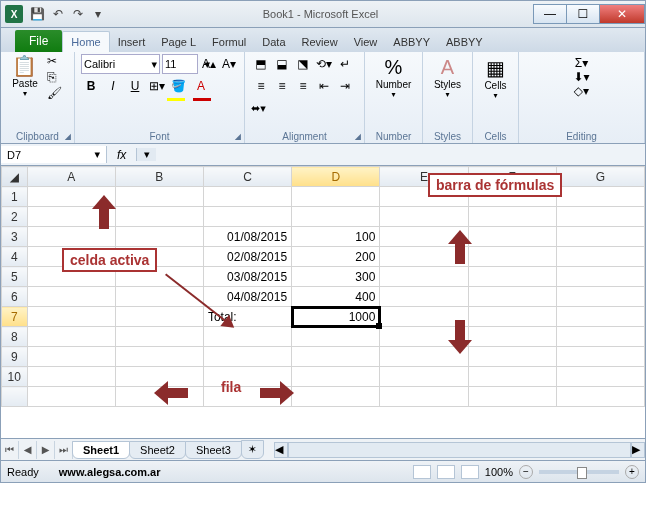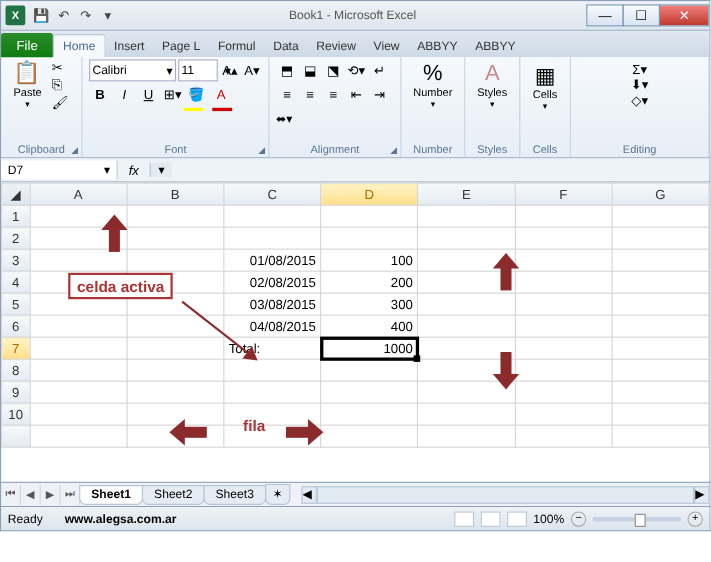--- a/index.html
+++ b/index.html
@@ -9,21 +9,21 @@
 .titlebar { display:flex; align-items:center; background:linear-gradient(#eef2f6,#dde5ed); border:1px solid #8ba0b8; height:28px; }
 .titlebar .excel-icon { width:18px; height:18px; margin:0 4px; background:#217346; display:flex; align-items:center; justify-content:center; color:#fff; font-size:10px; font-weight:bold; border-radius:2px; }
 .titlebar .qat { display:flex; align-items:center; gap:2px; margin-left:2px; }
 .titlebar .qat span { width:18px; height:18px; display:flex; align-items:center; justify-content:center; font-size:12px; color:#444; }
 .titlebar .title { flex:1; text-align:center; color:#555; font-size:11px; }
 .titlebar .winbtns { display:flex; }
 .titlebar .winbtns div { width:34px; height:20px; display:flex; align-items:center; justify-content:center; font-size:12px; border:1px solid #7a99b8; margin-left:-1px; background:linear-gradient(#f8fbfe,#d7e4f1); }
 .titlebar .winbtns .close { background:linear-gradient(#f08080,#c0392b); color:#fff; width:46px; border-top-right-radius:0; }
 
 
-.ribbon-tabs { display:flex; align-items:end; background:linear-gradient(#e0e8f0,#cdd9e6); border-left:1px solid #8ba0b8; border-right:1px solid #8ba0b8; height:24px; padding-left:0; }
+.ribbon-tabs { display:flex; align-items:end; background:linear-gradient(#e0e8f0,#cdd9e6); border-left:1px solid #8ba0b8; border-right:1px solid #8ba0b8; height:24px; padding-left:14px; }
 .ribbon-tabs .file { background:linear-gradient(#2a8c2a,#107c10); color:#fff; padding:4px 14px; font-size:12px; border-radius:2px 2px 0 0; }
 .ribbon-tabs .tab { padding:4px 8px; font-size:11px; color:#333; cursor:default; }
 .ribbon-tabs .tab.active { background:#f6f9fc; border:1px solid #b9cadb; border-bottom:none; border-radius:2px 2px 0 0; color:#4a6a9a; }
 
 
 .ribbon { display:flex; background:linear-gradient(#f6f9fc,#e7eef6); border:1px solid #8ba0b8; border-top:none; height:92px; }
 .rgroup { border-right:1px solid #c5d3e2; padding:2px 6px 0; display:flex; flex-direction:column; position:relative; }
 .rgroup .lbl { text-align:center; font-size:10px; color:#5b7595; position:absolute; bottom:1px; left:0; right:0; }
 .rgroup .dlg { position:absolute; bottom:2px; right:3px; font-size:8px; color:#5b7595; }
 .clip .big { display:flex; flex-direction:column; align-items:center; width:36px; }
@@ -412,20 +412,21 @@
     <div class="viewbtn"></div>
     <div class="viewbtn"></div>
     <div class="viewbtn"></div>
     <span>100%</span>
     <div class="zm">−</div>
     <div class="slider"></div>
     <div class="zm">+</div>
   </div>
 </div>
 
+<div class="ann-box" style="top:173px; left:428px;">barra de fórmulas</div>
 
 <div class="arrow-up" style="top:195px; left:94px;"></div>
 <div class="ann-box" style="top:248px; left:62px;">celda activa</div>
 <div class="diag-arrow" style="top:275px; left:165px; height:85px; transform:rotate(-52deg);"></div>
 
 <div class="arrow-up" style="top:230px; left:450px;"></div>
 <div class="arrow-down" style="top:320px; left:450px;"></div>
 
 <div class="arrow-left" style="top:383px; left:154px;"></div>
 <div class="ann-box" style="top:377px; left:215px; border:none; background:transparent;">fila</div>

